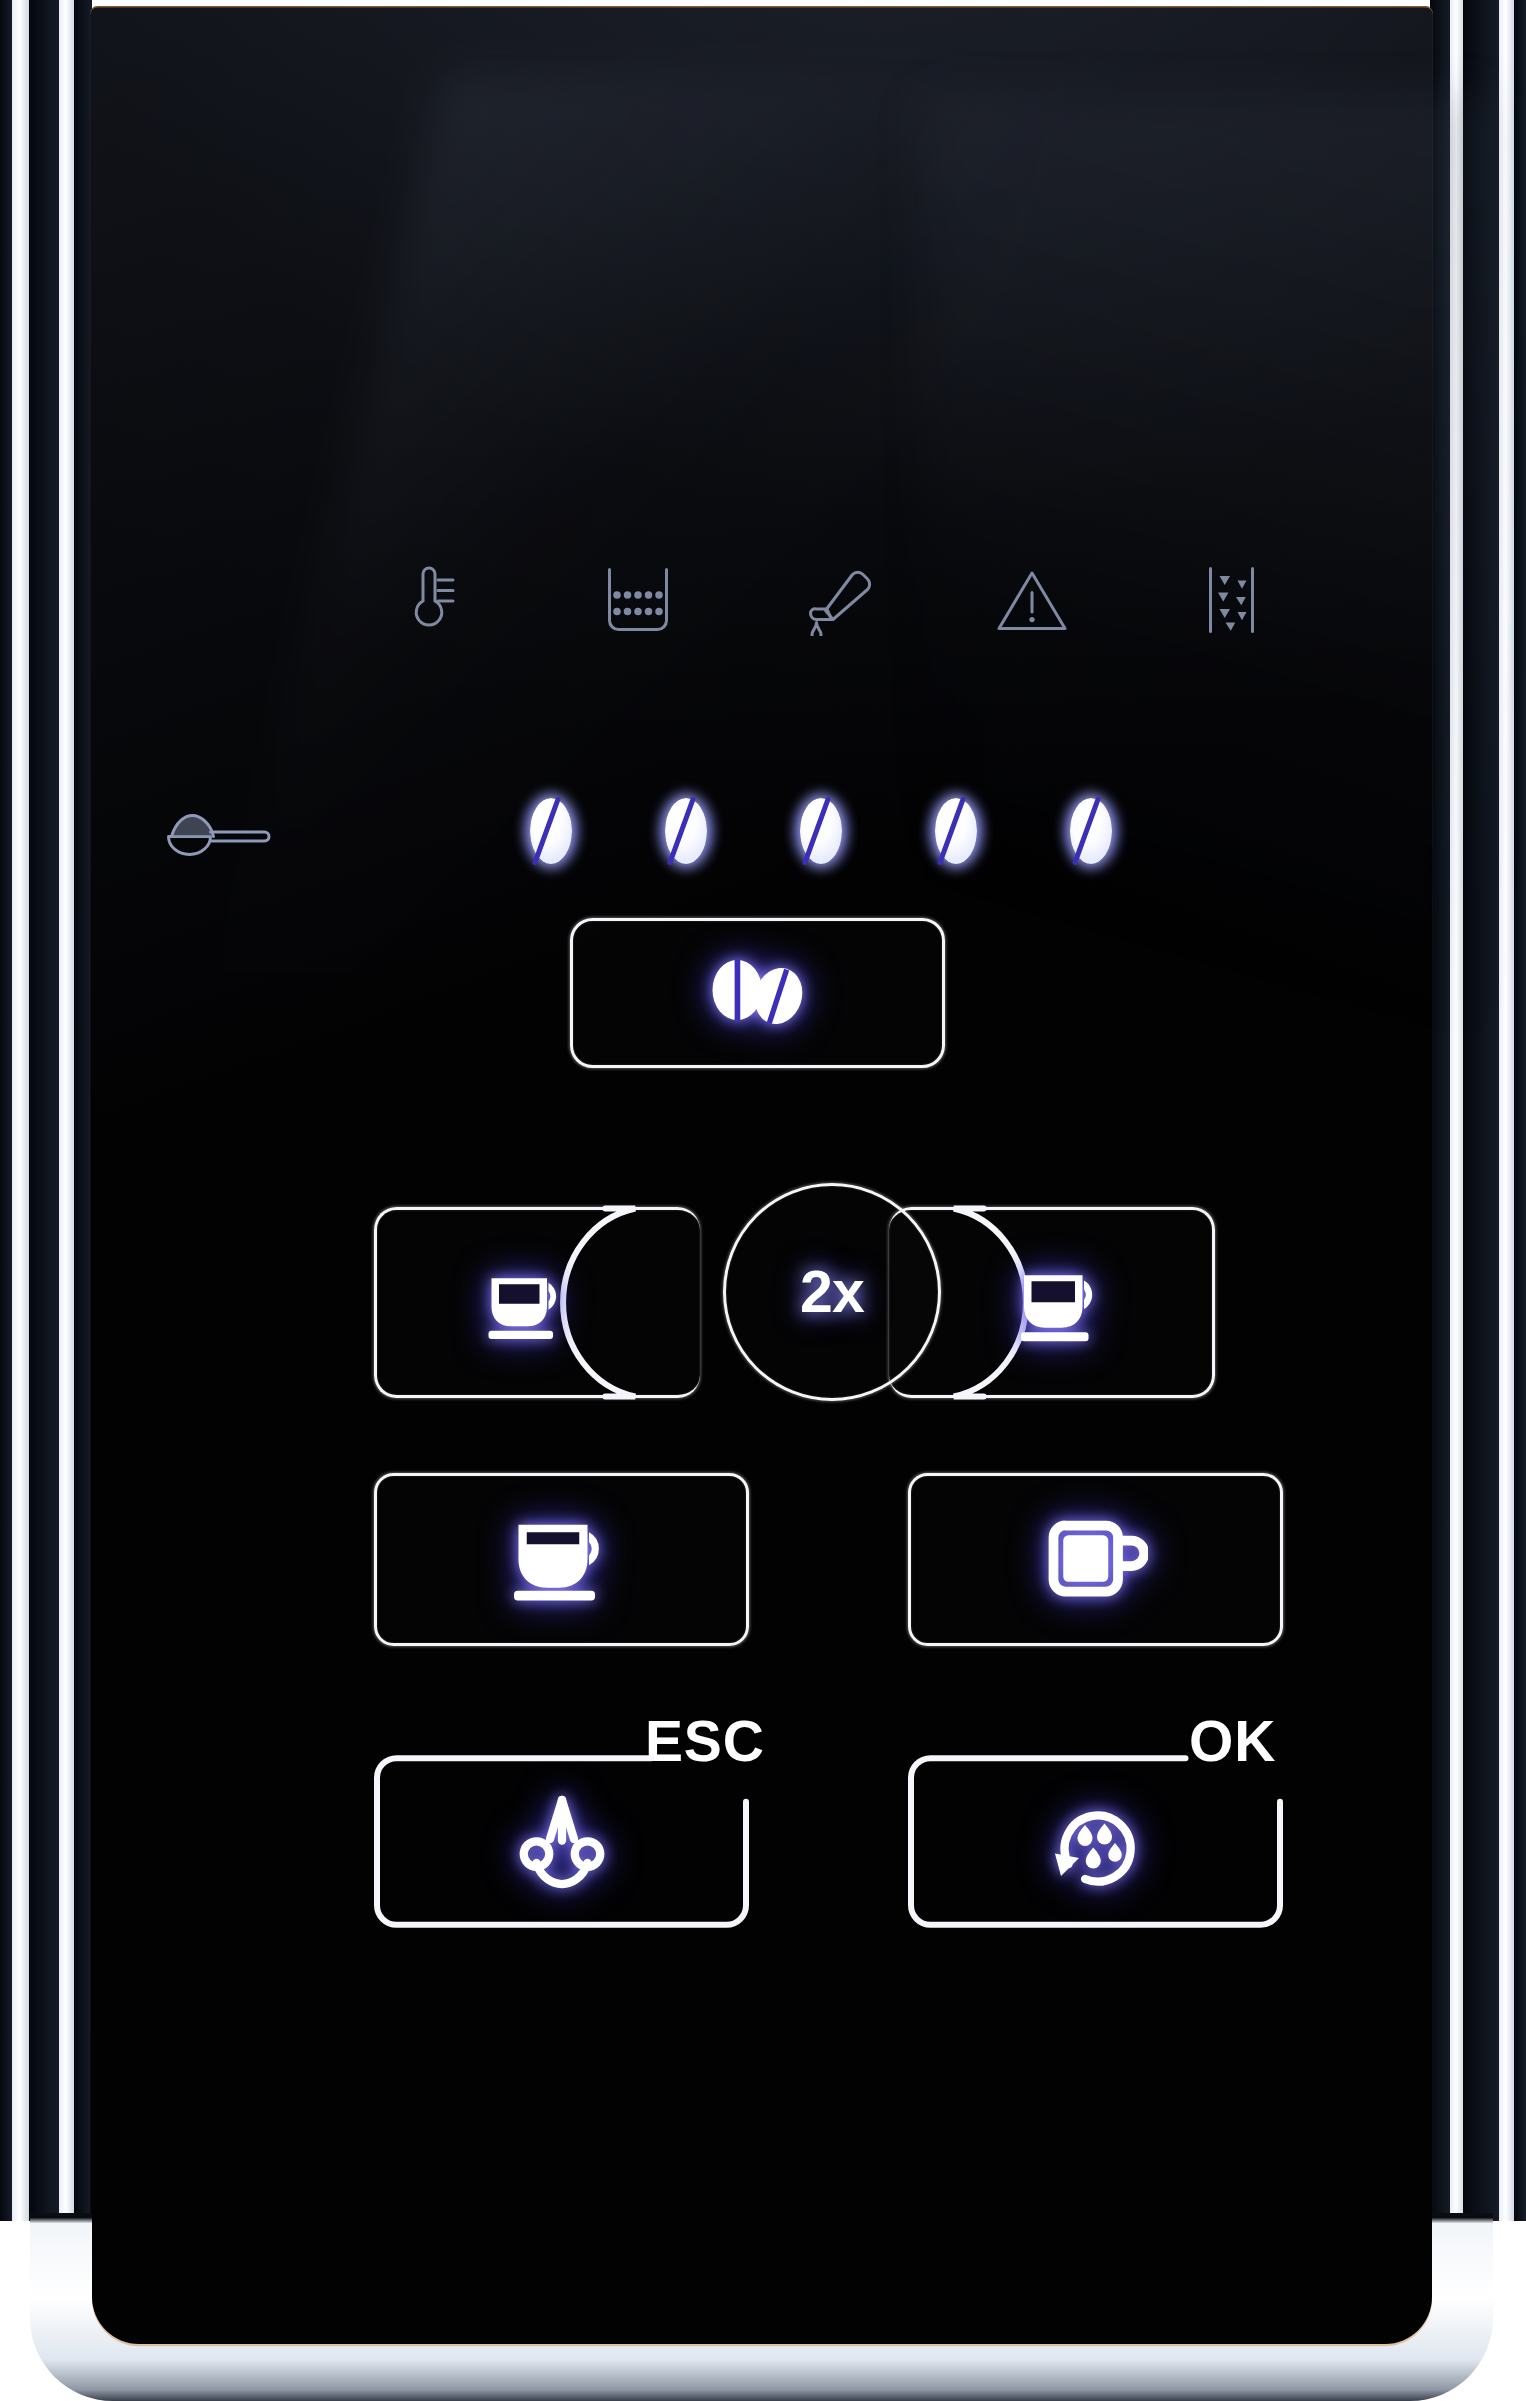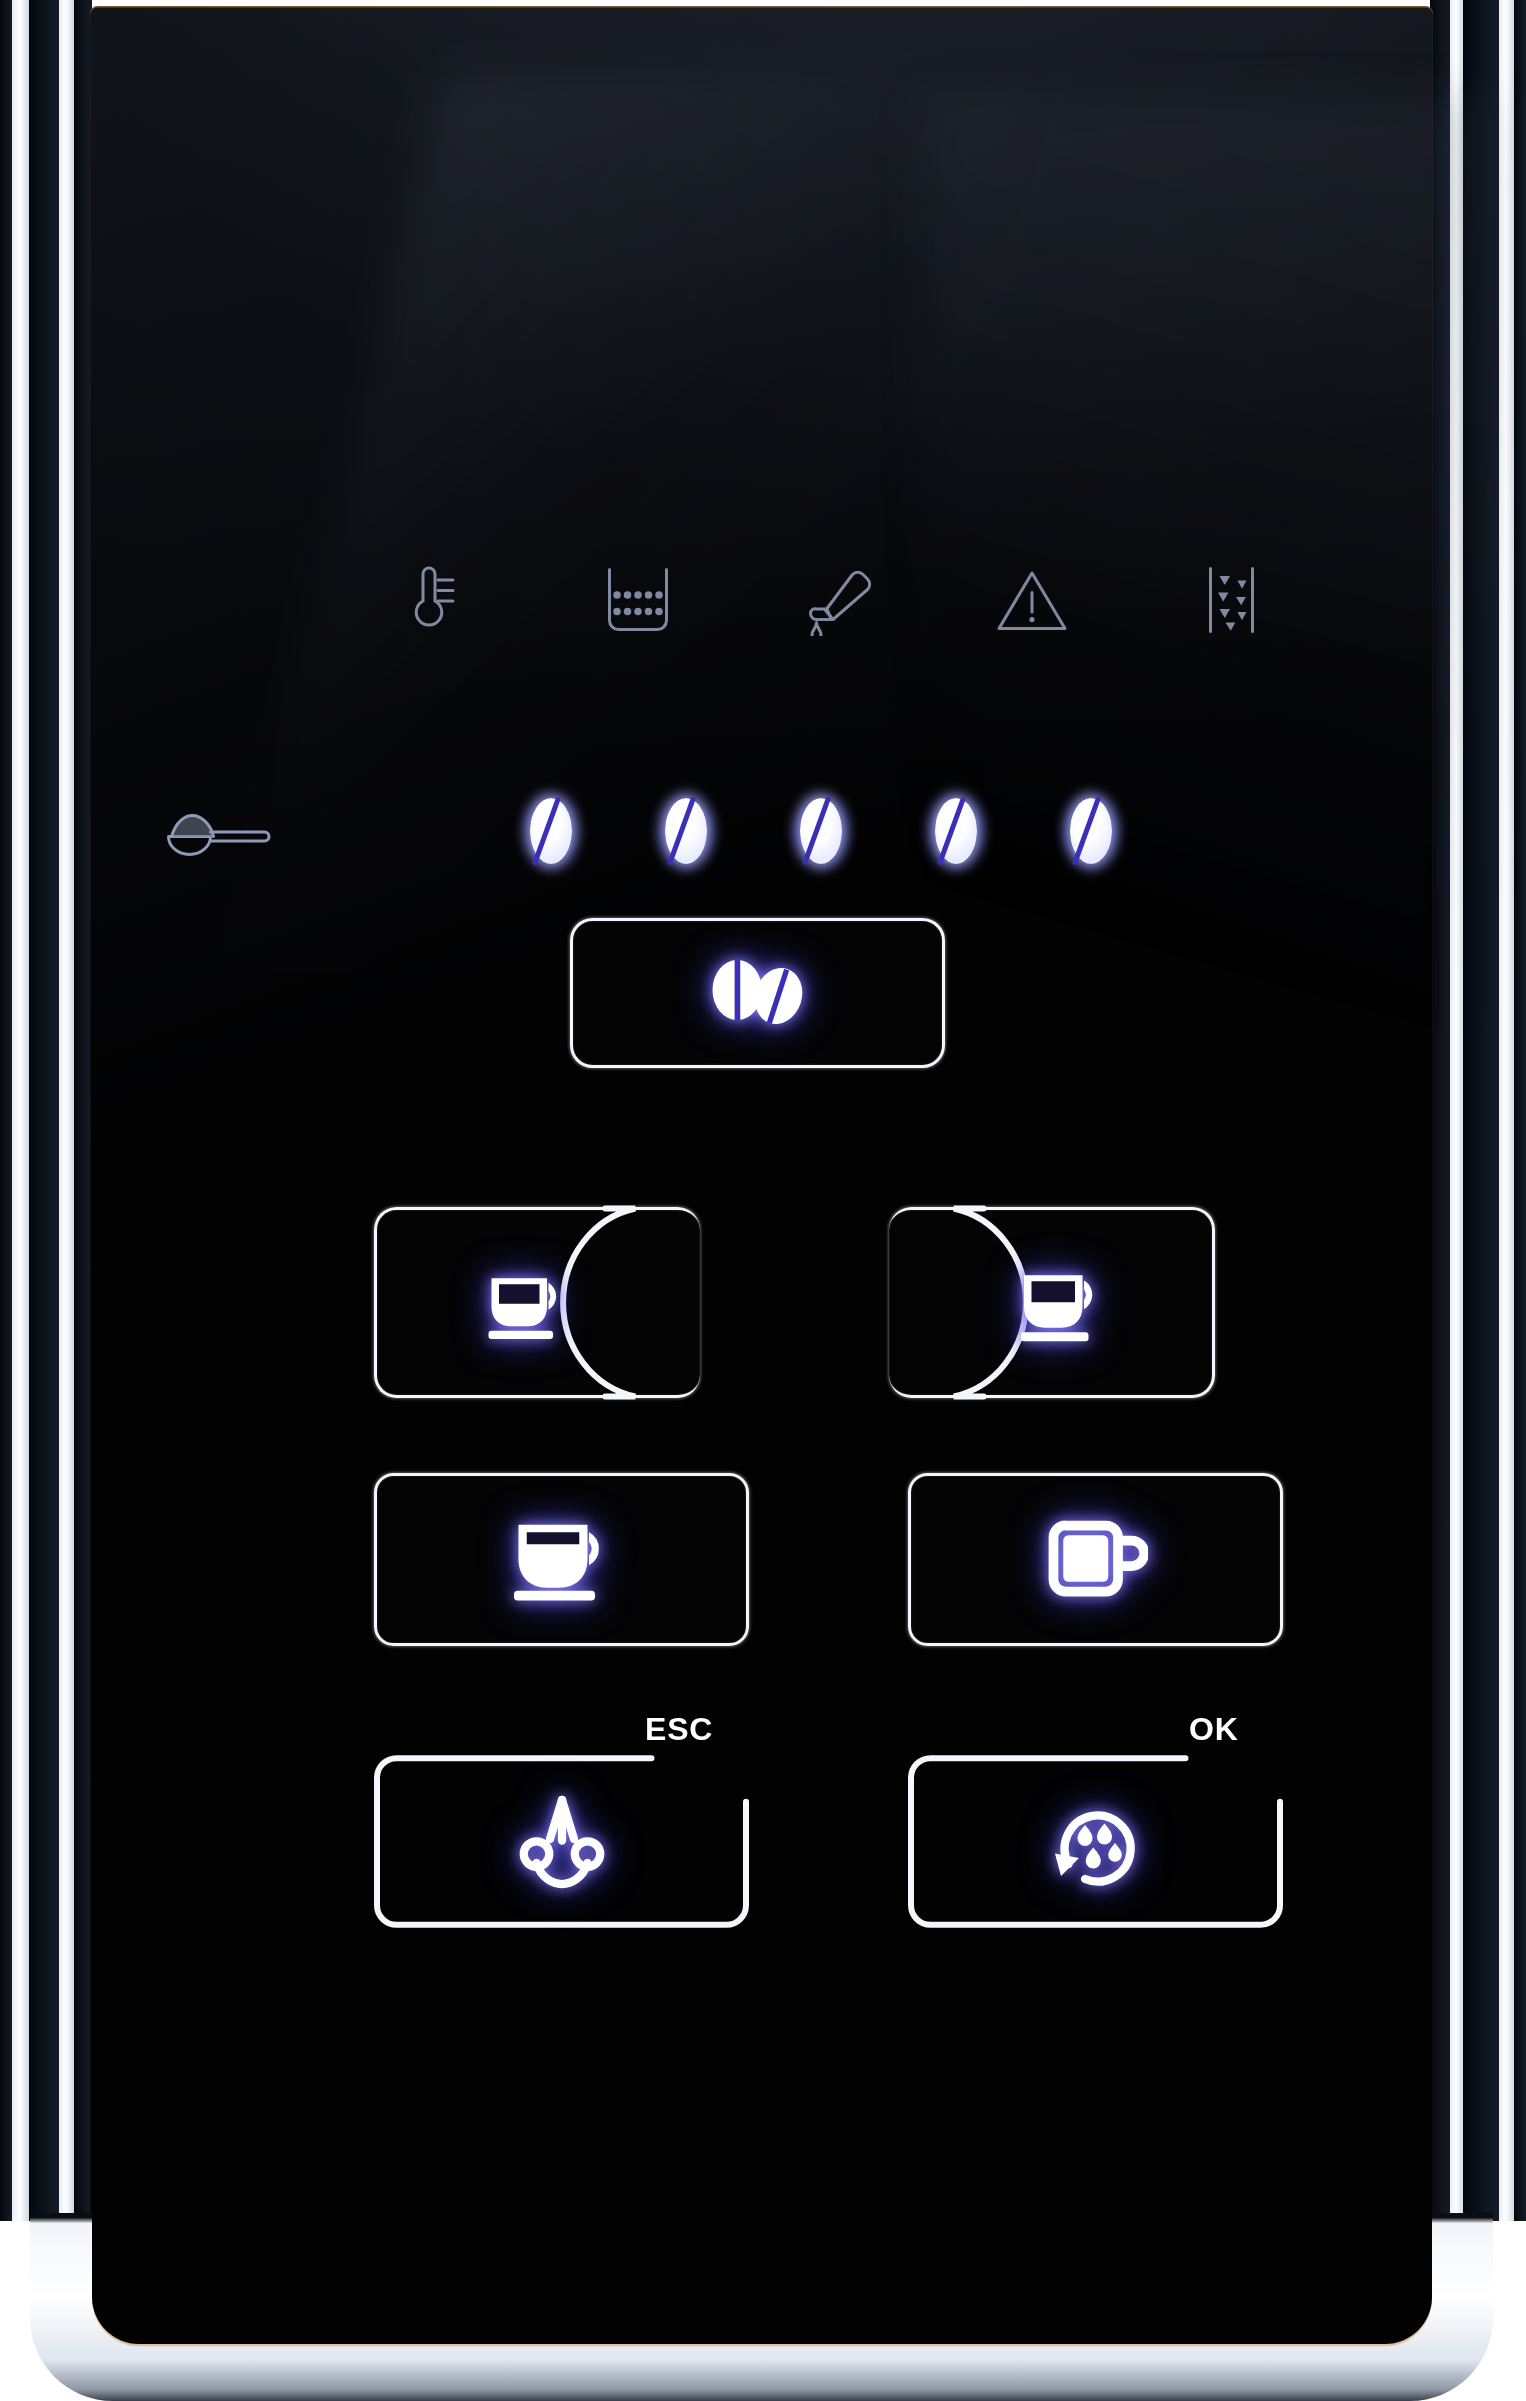--- a/index.html
+++ b/index.html
@@ -111,21 +111,21 @@
     font-size:59px;font-weight:bold;color:#ffffff;letter-spacing:-0.8px;line-height:1;
     text-shadow:0 0 16.5px rgba(150,150,255,.95),0 0 30px rgba(90,80,230,.7);
   }
 
   
   #btnCoffee{left:284px;top:1467px;width:375px;height:173px;}
   #btnMug{left:818px;top:1467px;width:375px;height:173px;}
 
   
   .btn-lbl{
-    position:absolute;top:1707px;font-size:32px;font-weight:bold;color:#ffffff;
+    position:absolute;top:1707px;font-size:57px;font-weight:bold;color:#ffffff;
     letter-spacing:0.8px;line-height:1;
   }
   #lblEsc{left:555px;}
   #lblOk{left:1099px;}
 
   
   .gapbtn{position:absolute;}
   .gapbtn svg{display:block;overflow:visible;}
   .gapbtn .glyph{
     position:absolute;left:0;top:0;width:100%;height:100%;
@@ -282,20 +282,23 @@
           <g fill="#ffffff">
             <path d="M18 24h74v38c0 16-10 26-26 26H44c-16 0-26-10-26-26Z"></path>
             <path d="M94 30a21 21 0 0 1 0 36v-11a11 11 0 0 0 0-14Z"></path>
             <rect x="14" y="94" width="86" height="11" rx="4"></rect>
           </g>
           <rect x="28" y="32" width="54" height="26" fill="#15102e"></rect>
         </svg>
       </span>
     </div>
 
+    <div class="btn" id="btn2x" title="Double shot">
+      <span class="lbl">2x</span>
+    </div>
 
     <div class="btn" id="btnEspressoR" title="Espresso large">
       <svg style="position:absolute;left:-3px;top:-3px;width:98px;height:191px;overflow:visible;" viewBox="0 0 130 255" fill="none">
         <path d="M130 2 H90 A120 128 0 0 1 90 253 H130" stroke="#f4f6fb" stroke-width="8" fill="none" stroke-linecap="round"></path>
       </svg>
       <span class="glowico" style="margin-left:22.5px;">
         <svg width="105" height="89" viewBox="0 0 140 118">
           <g fill="#ffffff">
             <path d="M20 24h78v42c0 17-11 28-28 28H48c-17 0-28-11-28-28Z"></path>
             <path d="M100 31a22 22 0 0 1 0 38v-12a12 12 0 0 0 0-14Z"></path>

